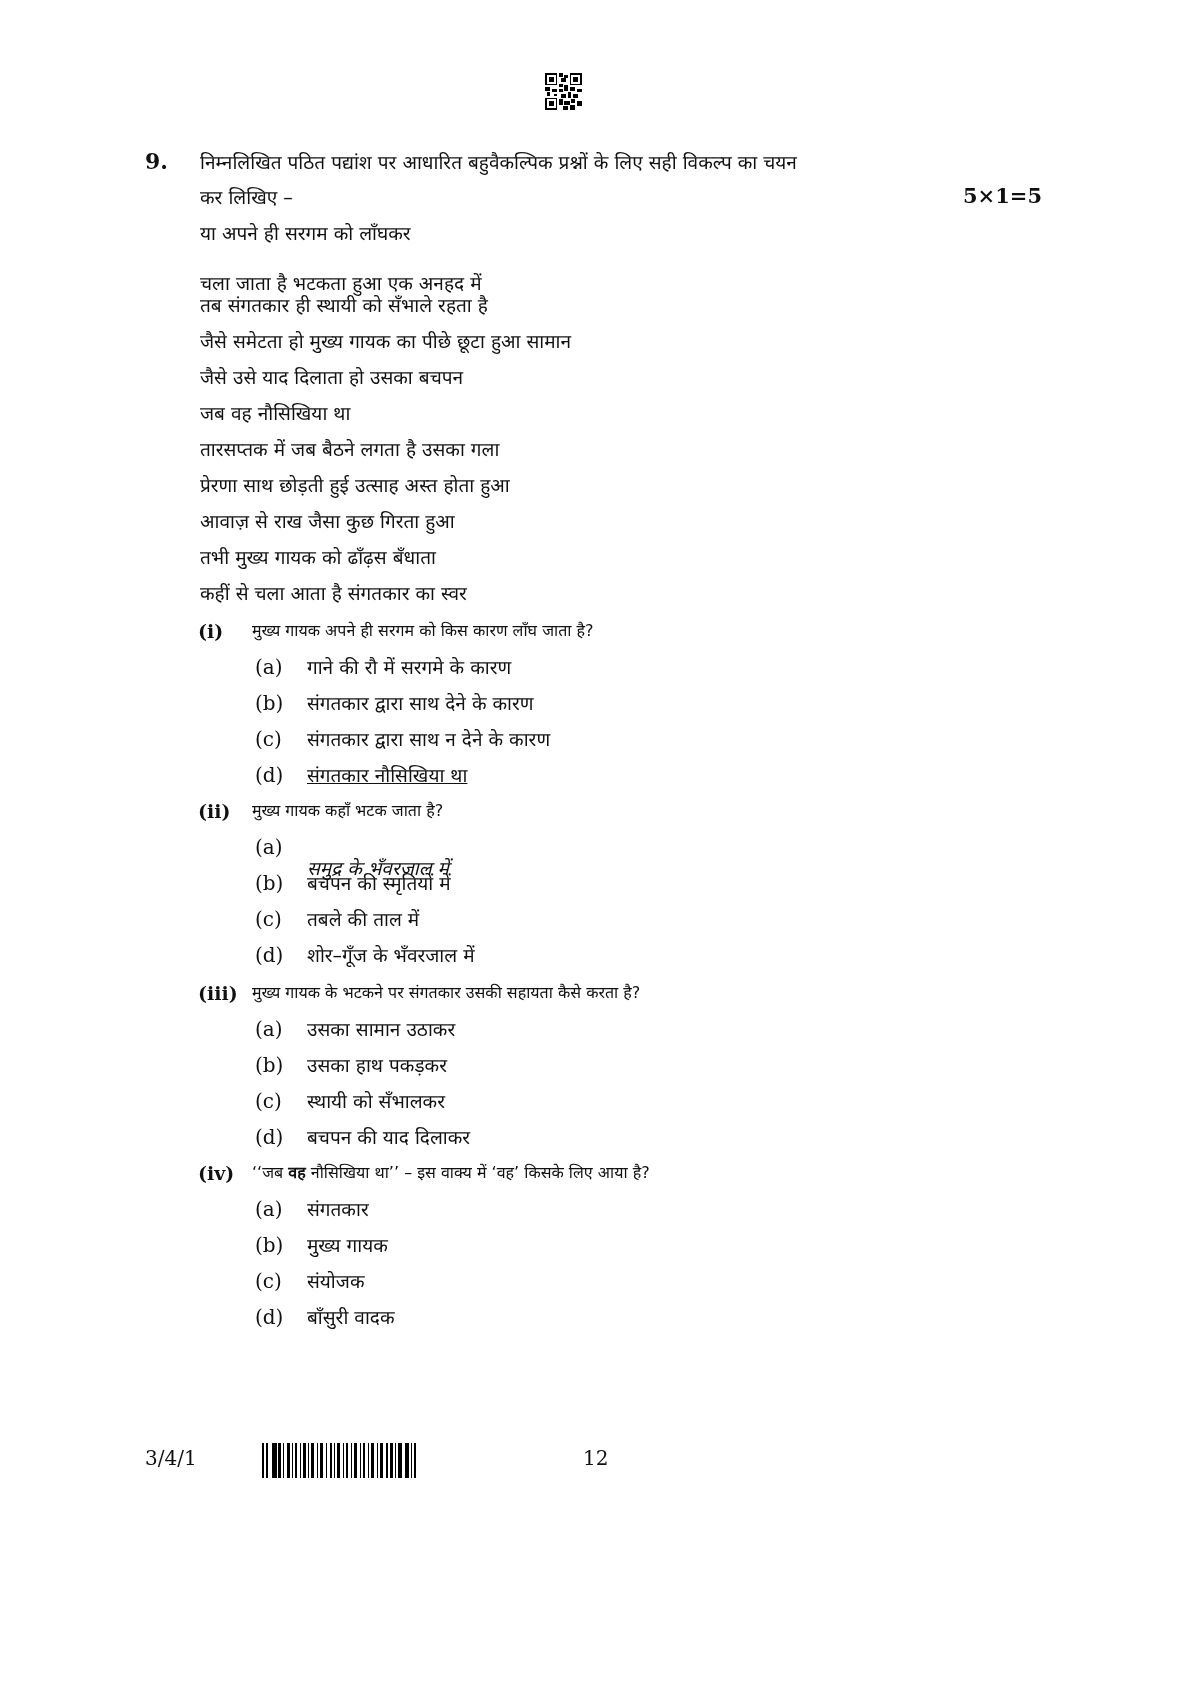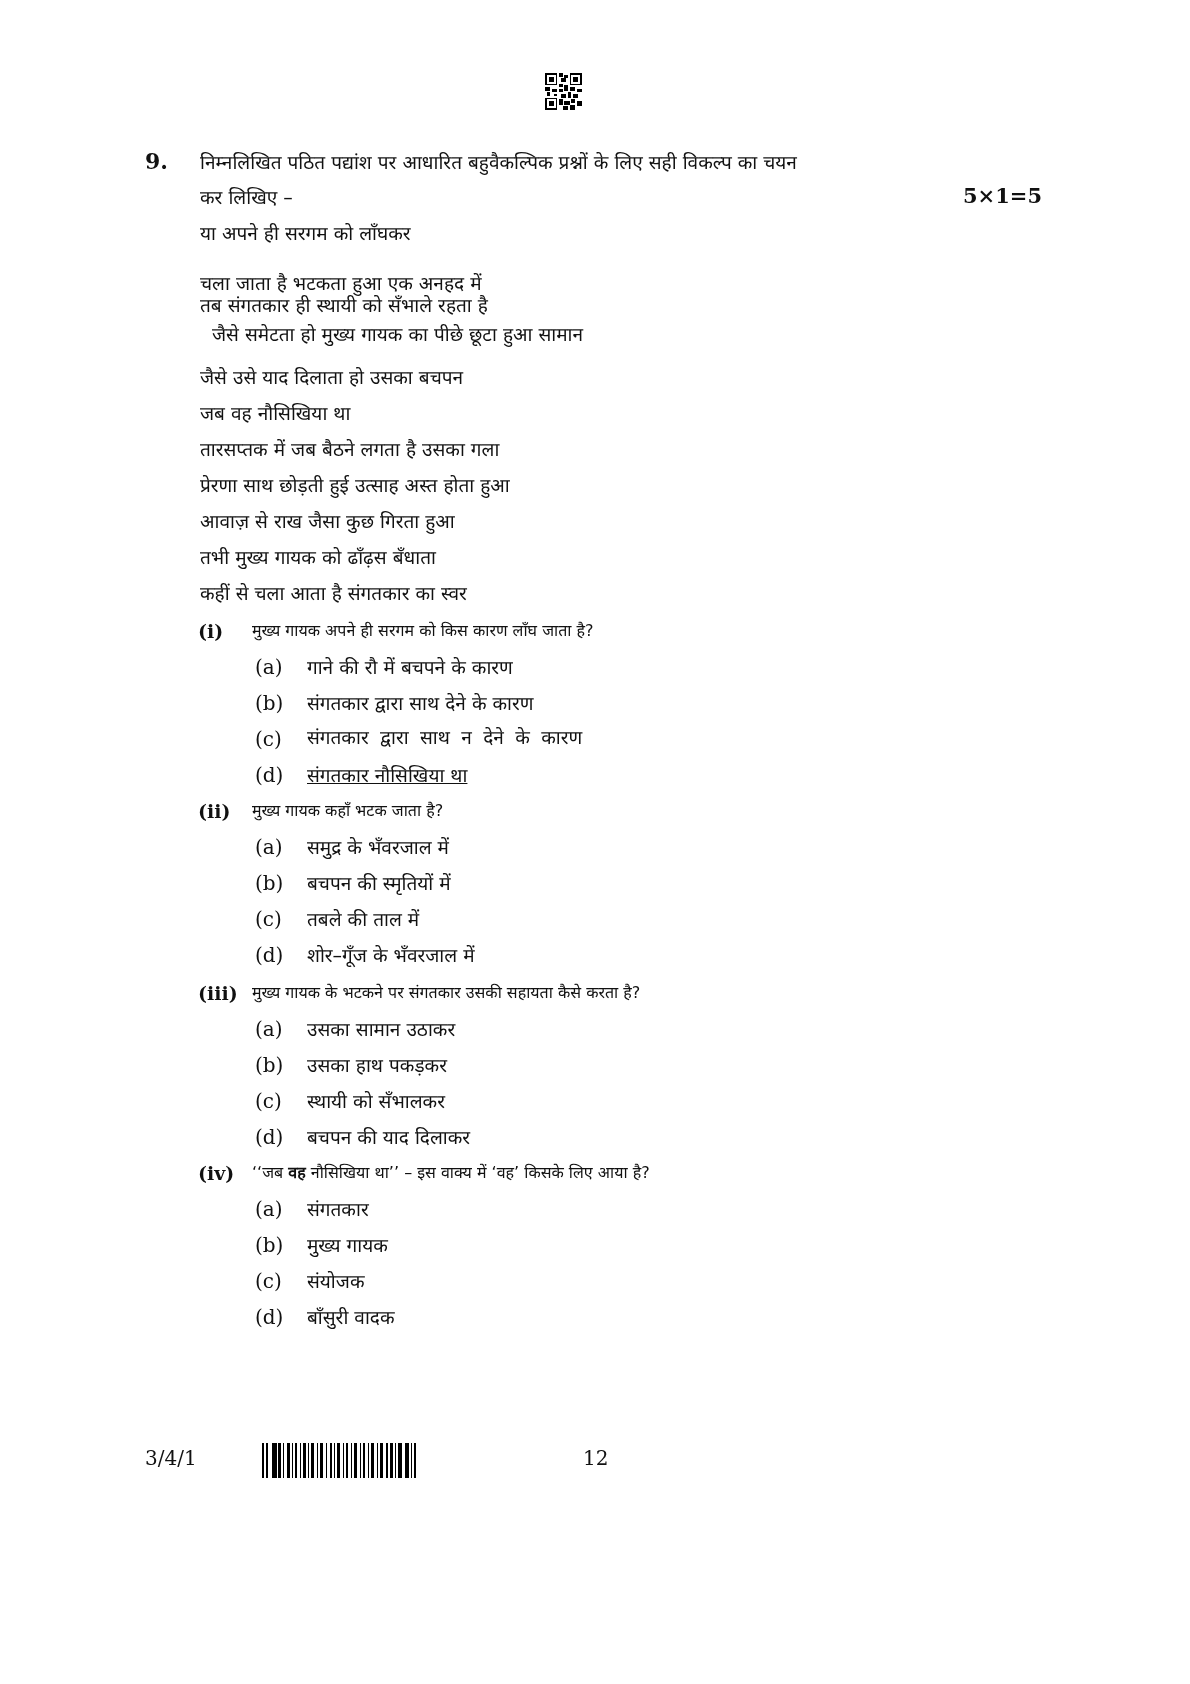--- a/index.html
+++ b/index.html
@@ -89,48 +89,48 @@
 
 <div class="qnum">9.</div>
 <div class="line" style="top:148px;">निम्नलिखित पठित पद्यांश पर आधारित बहुवैकल्पिक प्रश्नों के लिए सही विकल्प का चयन</div>
 <div class="line" style="top:183px;">कर लिखिए –</div>
 <div class="marks">5×1=5</div>
 
 <div>
   <div class="line" style="top:219px;">या अपने ही सरगम को लाँघकर</div>
   <div class="line" style="top:269px;">चला जाता है भटकता हुआ एक अनहद में</div>
   <div class="line" style="top:291px;">तब संगतकार ही स्थायी को सँभाले रहता है</div>
-  <div class="line" style="top:320px;margin-left:12px;">जैसे समेटता हो मुख्य गायक का पीछे छूटा हुआ सामान</div>
+  <div class="line" style="top:327px;">जैसे समेटता हो मुख्य गायक का पीछे छूटा हुआ सामान</div>
   <div class="line" style="top:363px;">जैसे उसे याद दिलाता हो उसका बचपन</div>
   <div class="line" style="top:399px;">जब वह नौसिखिया था</div>
   <div class="line" style="top:435px;">तारसप्तक में जब बैठने लगता है उसका गला</div>
   <div class="line" style="top:471px;">प्रेरणा साथ छोड़ती हुई उत्साह अस्त होता हुआ</div>
   <div class="line" style="top:507px;">आवाज़ से राख जैसा कुछ गिरता हुआ</div>
   <div class="line" style="top:543px;">तभी मुख्य गायक को ढाँढ़स बँधाता</div>
   <div class="line" style="top:579px;">कहीं से चला आता है संगतकार का स्वर</div>
 </div>
 
 <div>
   <div class="sub-label" style="top:617px;">(i)</div>
   <div class="sub-text" style="top:617px;">मुख्य गायक अपने ही सरगम को किस कारण लाँघ जाता है?</div>
   <div class="opt-label" style="top:653px;">(a)</div>
-  <div class="opt-text" style="top:653px;">गाने की रौ में बचपने के कारण</div>
+  <div class="opt-text" style="top:653px;">गाने की रौ में सरगमे के कारण</div>
   <div class="opt-label" style="top:689px;">(b)</div>
   <div class="opt-text" style="top:689px;">संगतकार द्वारा साथ देने के कारण</div>
   <div class="opt-label" style="top:725px;">(c)</div>
-  <div class="opt-text" style="top:725px;font-family:Liberation Mono, monospace;">संगतकार द्वारा साथ न देने के कारण</div>
+  <div class="opt-text" style="top:725px;">संगतकार द्वारा साथ न देने के कारण</div>
   <div class="opt-label" style="top:761px;">(d)</div>
   <div class="opt-text" style="top:761px;text-decoration:underline;">संगतकार नौसिखिया था</div>
 </div>
 
 <div>
   <div class="sub-label" style="top:797px;">(ii)</div>
   <div class="sub-text" style="top:797px;">मुख्य गायक कहाँ भटक जाता है?</div>
   <div class="opt-label" style="top:833px;">(a)</div>
-  <div class="opt-text" style="top:833px;">समुद्र के भँवरजाल में</div>
+  <div class="opt-text" style="top:854px;font-style:italic;">समुद्र के भँवरजाल में</div>
   <div class="opt-label" style="top:869px;">(b)</div>
   <div class="opt-text" style="top:869px;">बचपन की स्मृतियों में</div>
   <div class="opt-label" style="top:905px;">(c)</div>
   <div class="opt-text" style="top:905px;">तबले की ताल में</div>
   <div class="opt-label" style="top:941px;">(d)</div>
   <div class="opt-text" style="top:941px;">शोर–गूँज के भँवरजाल में</div>
 </div>
 
 <div>
   <div class="sub-label" style="top:979px;">(iii)</div>

